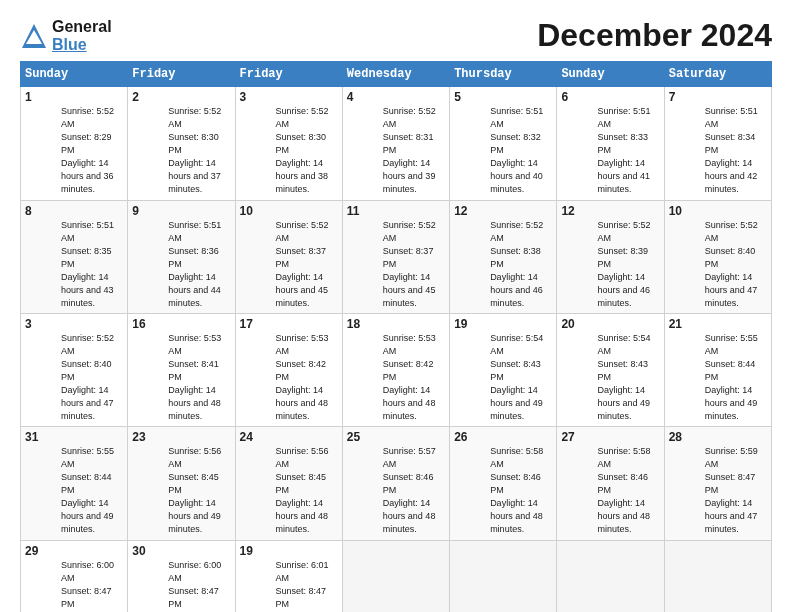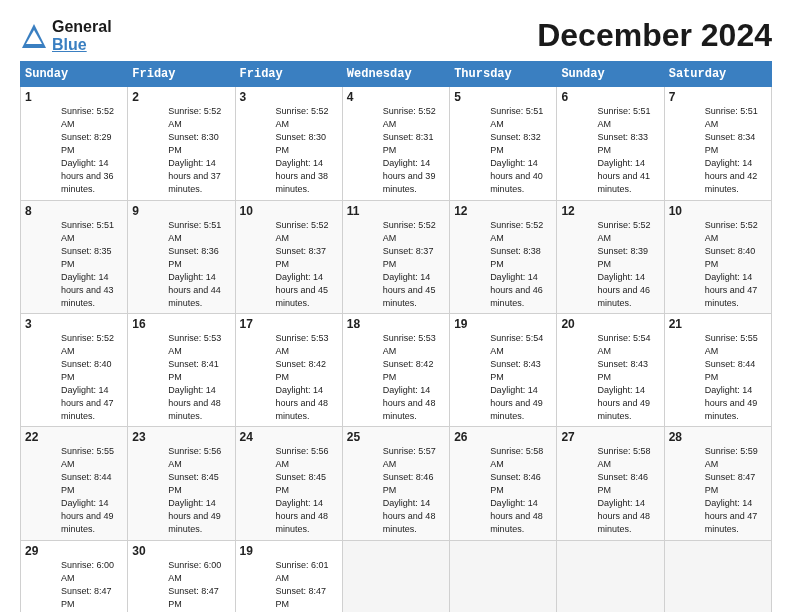--- a/index.html
+++ b/index.html
@@ -215,21 +215,21 @@
             <span class="day-num">20</span>
             <div class="cell-info">Sunrise: 5:54 AM<br>Sunset: 8:43 PM<br>Daylight: 14 hours and 49 minutes.</div>
           </td>
           <td>
             <span class="day-num">21</span>
             <div class="cell-info">Sunrise: 5:55 AM<br>Sunset: 8:44 PM<br>Daylight: 14 hours and 49 minutes.</div>
           </td>
         </tr>
         <tr>
           <td>
-            <span class="day-num">22</span>
+            <span class="day-num">31</span>
             <div class="cell-info">Sunrise: 5:55 AM<br>Sunset: 8:44 PM<br>Daylight: 14 hours and 49 minutes.</div>
           </td>
           <td>
             <span class="day-num">23</span>
             <div class="cell-info">Sunrise: 5:56 AM<br>Sunset: 8:45 PM<br>Daylight: 14 hours and 49 minutes.</div>
           </td>
           <td>
             <span class="day-num">24</span>
             <div class="cell-info">Sunrise: 5:56 AM<br>Sunset: 8:45 PM<br>Daylight: 14 hours and 48 minutes.</div>
           </td>

